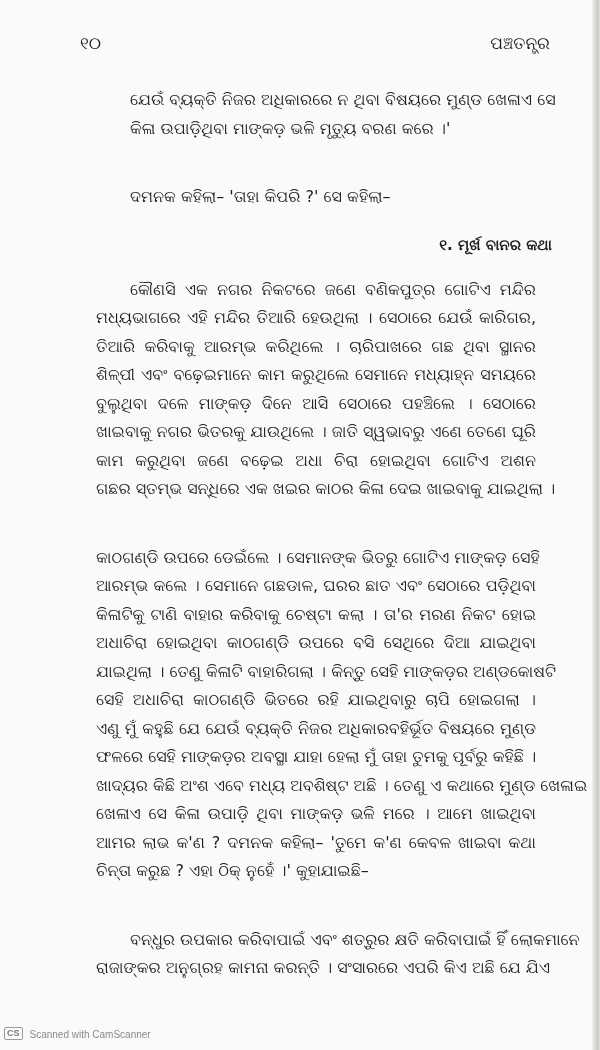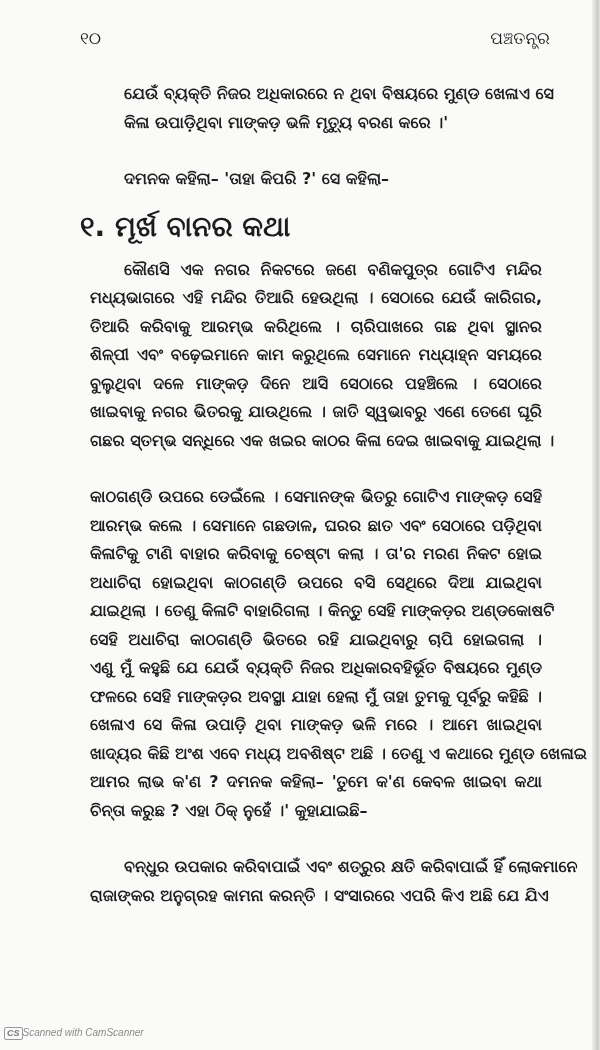--- a/index.html
+++ b/index.html
@@ -24,68 +24,66 @@
       background: linear-gradient(to right, #f0f0ee, #c9c9c6 70%, #e2e2df);
     }
     .header {
       position: absolute;
       top: 28px;
       left: 80px;
       right: 50px;
       height: 30px;
       display: flex;
       justify-content: space-between;
-      align-items: flex-start;
+      align-items: center;
       font-size: 17px;
     }
     .content {
       position: absolute;
       top: 70px;
       left: 80px;
       width: 472px;
       font-size: 16px;
       line-height: 28.5px;
       text-align: justify;
     }
     .para {
-      margin: 10px;
+      margin: 16px;
       text-indent: 0;
-      font-weight: bold;
     }
     .para.indent {
       text-indent: 34px;
     }
     .line {
       display: block;
       white-space: nowrap;
       text-align: justify;
       text-align-last: justify;
     }
     .line.last {
       text-align-last: left;
     }
     .heading {
-      text-align: left;
-      font-size: 28px;
+      text-align: right;
+      font-size: 15px;
       font-weight: bold;
       margin: 18px 0 14px 0;
       line-height: 30px;
     }
     .gap { height: 8px; }
     .footer {
       position: absolute;
       left: 4px;
       bottom: 10px;
       display: flex;
-      align-items: flex-start;
-      gap: 0;
+      align-items: flex-end;
+      gap: 7px;
       font-family: "Liberation Sans", sans-serif;
       font-size: 10px;
       color: #8a8a8a;
-      font-style: italic;
     }
     .cs-logo {
       display: inline-block;
       border: 1px solid #9a9a9a;
       border-radius: 2px;
       font-size: 9px;
       font-weight: bold;
       padding: 0 2px;
       line-height: 11px;
       color: #7a7a7a;
@@ -113,34 +111,35 @@
 
   <div class="heading">୧. ମୂର୍ଖ ବାନର କଥା</div>
 
   <p class="para">
     <span class="line" style="padding-left:34px">କୌଣସି ଏକ ନଗର ନିକଟରେ ଜଣେ ବଣିକପୁତ୍ର ଗୋଟିଏ ମନ୍ଦିର</span>
     <span class="line">ମଧ୍ୟଭାଗରେ ଏହି ମନ୍ଦିର ତିଆରି ହେଉଥିଲା । ସେଠାରେ ଯେଉଁ କାରିଗର,</span>
     <span class="line">ତିଆରି କରିବାକୁ ଆରମ୍ଭ କରିଥିଲେ । ଚାରିପାଖରେ ଗଛ ଥିବା ସ୍ଥାନର</span>
     <span class="line">ଶିଳ୍ପୀ ଏବଂ ବଢ଼େଇମାନେ କାମ କରୁଥିଲେ ସେମାନେ ମଧ୍ୟାହ୍ନ ସମୟରେ</span>
     <span class="line">ବୁଲୁଥିବା ଦଳେ ମାଙ୍କଡ଼ ଦିନେ ଆସି ସେଠାରେ ପହଞ୍ଚିଲେ । ସେଠାରେ</span>
     <span class="line">ଖାଇବାକୁ ନଗର ଭିତରକୁ ଯାଉଥିଲେ । ଜାତି ସ୍ୱଭାବରୁ ଏଣେ ତେଣେ ଘୂରି</span>
+    <span class="line">କାମ କରୁଥିବା ଜଣେ ବଢ଼େଇ ଅଧା ଚିରା ହୋଇଥିବା ଗୋଟିଏ ଅଶନ</span>
     <span class="line">ଗଛର ସ୍ତମ୍ଭ ସନ୍ଧିରେ ଏକ ଖଇର କାଠର କିଳା ଦେଇ ଖାଇବାକୁ ଯାଇଥିଲା ।</span>
   </p>
   <div class="gap"></div>
   <p class="para">
     <span class="line">କାଠଗଣ୍ଡି ଉପରେ ଡେଇଁଲେ । ସେମାନଙ୍କ ଭିତରୁ ଗୋଟିଏ ମାଙ୍କଡ଼ ସେହି</span>
     <span class="line">ଆରମ୍ଭ କଲେ । ସେମାନେ ଗଛଡାଳ, ଘରର ଛାତ ଏବଂ ସେଠାରେ ପଡ଼ିଥିବା</span>
     <span class="line">କିଳାଟିକୁ ଟାଣି ବାହାର କରିବାକୁ ଚେଷ୍ଟା କଲା । ତା'ର ମରଣ ନିକଟ ହୋଇ</span>
     <span class="line">ଅଧାଚିରା ହୋଇଥିବା କାଠଗଣ୍ଡି ଉପରେ ବସି ସେଥିରେ ଦିଆ ଯାଇଥିବା</span>
     <span class="line">ଯାଇଥିଲା । ତେଣୁ କିଳାଟି ବାହାରିଗଲା । କିନ୍ତୁ ସେହି ମାଙ୍କଡ଼ର ଅଣ୍ଡକୋଷଟି</span>
     <span class="line">ସେହି ଅଧାଚିରା କାଠଗଣ୍ଡି ଭିତରେ ରହି ଯାଇଥିବାରୁ ଚାପି ହୋଇଗଲା ।</span>
     <span class="line">ଏଣୁ ମୁଁ କହୁଛି ଯେ ଯେଉଁ ବ୍ୟକ୍ତି ନିଜର ଅଧିକାରବହିର୍ଭୂତ ବିଷୟରେ ମୁଣ୍ଡ</span>
     <span class="line">ଫଳରେ ସେହି ମାଙ୍କଡ଼ର ଅବସ୍ଥା ଯାହା ହେଲା ମୁଁ ତାହା ତୁମକୁ ପୂର୍ବରୁ କହିଛି ।</span>
+    <span class="line">ଖାଦ୍ୟର କିଛି ଅଂଶ ଏବେ ମଧ୍ୟ ଅବଶିଷ୍ଟ ଅଛି । ତେଣୁ ଏ କଥାରେ ମୁଣ୍ଡ ଖେଳାଇ</span>
     <span class="line">ଖେଳାଏ ସେ କିଳା ଉପାଡ଼ି ଥିବା ମାଙ୍କଡ଼ ଭଳି ମରେ । ଆମେ ଖାଇଥିବା</span>
-    <span class="line">ଖାଦ୍ୟର କିଛି ଅଂଶ ଏବେ ମଧ୍ୟ ଅବଶିଷ୍ଟ ଅଛି । ତେଣୁ ଏ କଥାରେ ମୁଣ୍ଡ ଖେଳାଇ</span>
     <span class="line">ଆମର ଲାଭ କ'ଣ ? ଦମନକ କହିଲା– 'ତୁମେ କ'ଣ କେବଳ ଖାଇବା କଥା</span>
     <span class="line last">ଚିନ୍ତା କରୁଛ ? ଏହା ଠିକ୍ ନୁହେଁ ।' କୁହାଯାଇଛି–</span>
   </p>
   <div class="gap"></div>
   <p class="para">
     <span class="line" style="padding-left:34px">ବନ୍ଧୁର ଉପକାର କରିବାପାଇଁ ଏବଂ ଶତ୍ରୁର କ୍ଷତି କରିବାପାଇଁ ହିଁ ଲୋକମାନେ</span>
     <span class="line">ରାଜାଙ୍କର ଅନୁଗ୍ରହ କାମନା କରନ୍ତି । ସଂସାରରେ ଏପରି କିଏ ଅଛି ଯେ ଯିଏ</span>
   </p>
 </div>
 

